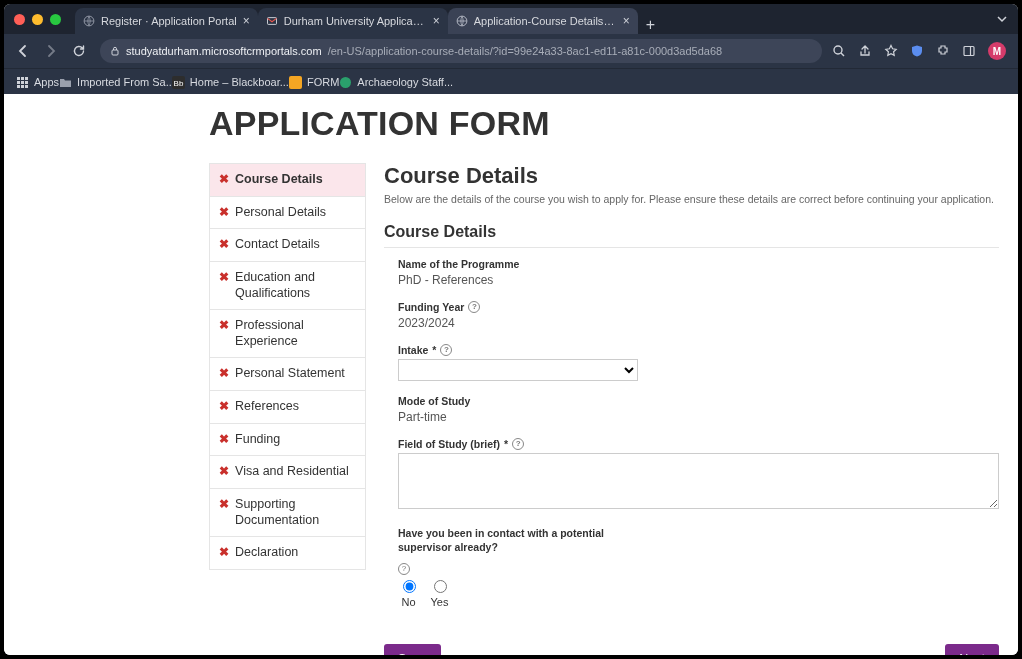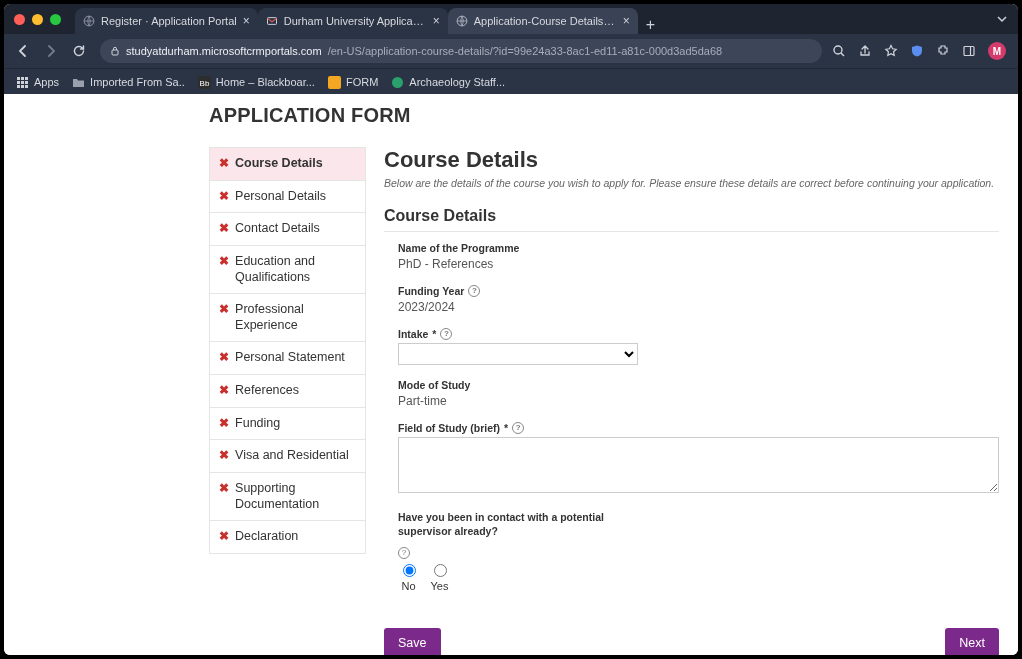--- a/index.html
+++ b/index.html
@@ -34,35 +34,35 @@
   .tab .close{flex:0 0 auto;color:#cfd2d9;font-size:12px;line-height:1;}
   .newtab{color:#cfd2d9;font-size:16px;padding:0 8px;cursor:pointer;}
   .chevron-down{margin-left:auto;color:#cfd2d9;font-size:11px;}
   .addrbar{height:34px;background:var(--chrome-dark);display:flex;align-items:center;gap:10px;padding:0 12px;}
   .nav-btn{color:#cfd2d9;font-size:14px;width:18px;text-align:center;}
   .omnibox{flex:1;background:#3d4558;border-radius:14px;height:24px;display:flex;align-items:center;padding:0 10px;color:var(--addr-grey);font-size:11px;gap:6px;overflow:hidden;}
   .omnibox .lock{color:#d0d3da;font-size:10px;}
   .omnibox .domain{color:#eef0f4;}
   .right-icons{display:flex;gap:12px;align-items:center;color:#cfd2d9;font-size:13px;}
   .avatar{width:18px;height:18px;border-radius:50%;background:#d53b6a;color:#fff;font-size:10px;display:flex;align-items:center;justify-content:center;font-weight:bold;}
-  .bookbar{height:26px;background:var(--chrome-dark);border-top:1px solid #222936;display:flex;align-items:center;gap:13px;padding:0 12px;font-size:11px;color:#d8dbe1;}
+  .bookbar{height:26px;background:var(--chrome-dark);border-top:1px solid #222936;display:flex;align-items:center;gap:0;padding:0 12px;font-size:11px;color:#d8dbe1;}
   .bm{display:flex;align-items:center;gap:5px;}
   .bm .bi{width:13px;height:13px;display:inline-block;}
   
   .page{position:absolute;top:90px;left:0;right:0;bottom:0;overflow:auto;background:#fff;}
   .container{width:830px;margin:0 0 0 185px;padding:4px 20px 40px 20px;box-sizing:border-box;}
-  h1.title{font-size:20px;font-weight:700;margin:6px 0 20px 0;letter-spacing:0.2px;}
+  h1.title{font-size:34px;font-weight:700;margin:6px 0 20px 0;letter-spacing:0.2px;}
   .layout{display:flex;gap:18px;align-items:flex-start;}
   .sidebar{width:155px;border:1px solid var(--border);border-bottom:none;}
   .sidebar .item{border-bottom:1px solid var(--border);padding:8px 9px;font-size:12.5px;color:#333;display:flex;align-items:flex-start;gap:6px;cursor:pointer;line-height:1.25;}
   .sidebar .item .xicon{color:var(--icon-red);font-weight:bold;font-size:12px;line-height:1.3;}
   .sidebar .item.active{background:var(--sidebar-active);font-weight:700;}
   .main{flex:1;}
   h2.sec{font-size:22px;font-weight:700;margin:0 0 4px 0;}
-  .subtext{font-size:10.5px;color:#666;margin:0 0 18px 0;font-style:italic;}
+  .subtext{font-size:10.5px;color:#666;margin:0 0 18px 0;}
   h3.sec2{font-size:16px;font-weight:700;margin:0 0 6px 0;}
   .fieldset{border-top:1px solid var(--border);padding:10px 0 0 14px;}
   .fld{margin:0 0 14px 0;}
   .lbl{font-size:10.5px;font-weight:700;color:#333;margin-bottom:3px;display:flex;align-items:center;gap:4px;}
   .val{font-size:12px;color:#555;}
   .req{color:#333;}
   .help{display:inline-block;width:10px;height:10px;border:1px solid #888;border-radius:50%;font-size:8px;line-height:10px;text-align:center;color:#777;}
   select{width:240px;height:22px;font-size:11px;border:1px solid #ccc;background:#fff;}
   textarea{width:100%;min-height:56px;resize:vertical;border:1px solid #ccc;font-size:12px;font-family:inherit;padding:4px;box-sizing:border-box;}
   .radios{font-size:11px;color:#333;display:flex;align-items:center;gap:10px;margin-top:2px;}

